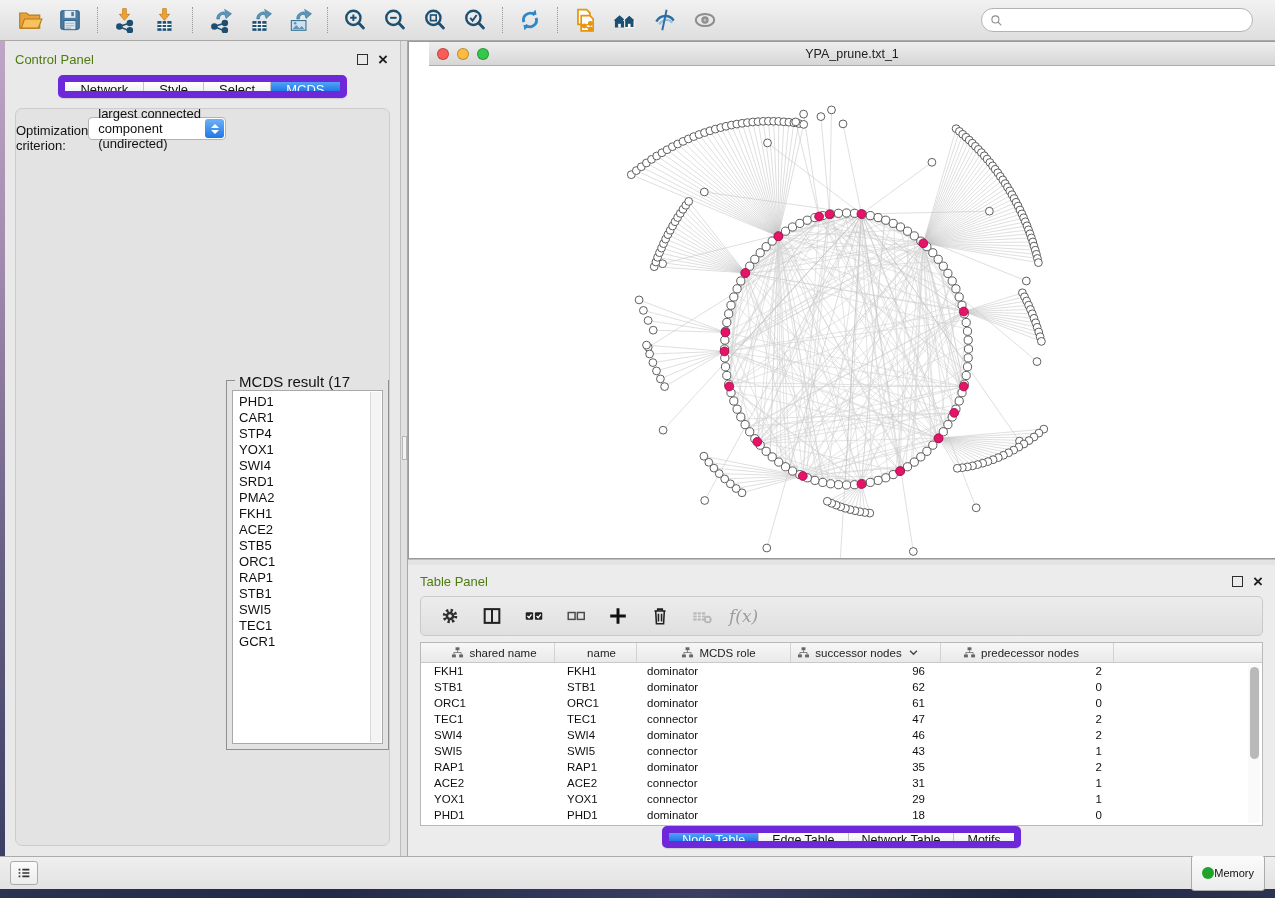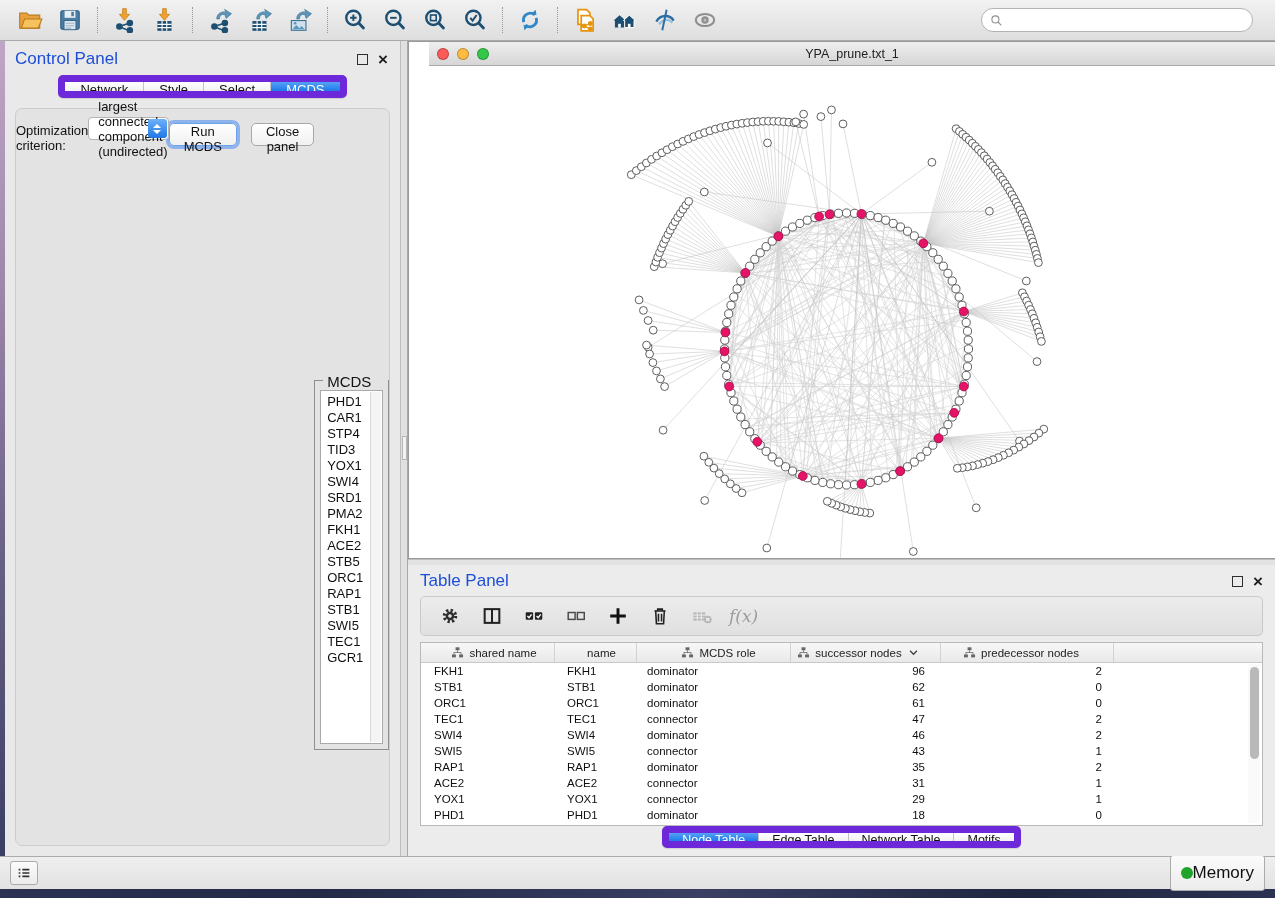--- a/index.html
+++ b/index.html
@@ -25,21 +25,21 @@
     font-size:12px; background:transparent; }
 
   
   .mid { flex:1; display:flex; min-height:0; position:relative; }
   .edge-strip { width:5px; flex:none;
     background:linear-gradient(#c0a6c6,#9d87aa 30%,#6d6488 60%,#3b3f63); }
 
   
   .control-panel { width:395px; flex:none; background:#e9e9e9; display:flex; flex-direction:column; }
   .cp-header { height:30px; flex:none; display:flex; align-items:center; padding:6px 12px 0 10px; }
-  .panel-title { font-size:17px; color:#1d4ed8; }
+  .panel-title { font-size:13px; color:#4d7c0f; }
   .panel-winbtns { margin-left:auto; display:flex; align-items:center; gap:10px; }
   .float-btn { width:11px; height:11px; border:1.5px solid #2e2e2e; display:inline-block; background:transparent; }
   .close-btn { font-size:17px; font-weight:bold; color:#1e1e1e; line-height:11px; background:none; border:none; }
 
   .cp-tabs { height:26px; flex:none; display:flex; justify-content:center; margin-top:4px; }
   .seg { display:flex; border:7px solid #6d28d9; border-radius:5px; overflow:hidden;
     background:#fff; height:23px; box-shadow:0 1px 1px rgba(0,0,0,.12); }
   .seg button { border:none; background:linear-gradient(#ffffff,#f2f2f2); padding:0 15px;
     font-size:13px; color:#111; border-left:1px solid #c4c4c4; }
   .seg button:first-child { border-left:none; }
@@ -123,21 +123,21 @@
   .tp-tabs .seg button { font-size:12.5px; padding:0 13px; }
 
   
   .status-bar { height:33px; flex:none; background:linear-gradient(#efefef,#e2e2e2);
     border-top:1px solid #ababab; display:flex; align-items:center; padding:0 10px; }
   .status-list-btn { width:28px; height:24px; background:linear-gradient(#fbfbfb,#ececec);
     border:1px solid #ababab; border-radius:3px; display:flex; align-items:center; justify-content:center; }
   .status-list-btn svg { width:18px; height:16px; }
   .memory-btn { margin-left:auto; height:24px; padding:17px 10px; display:flex; align-items:center; 
     background:linear-gradient(#fbfbfb,#ececec); border:1px solid #ababab; border-radius:3px;
-    font-size:17px; color:#111; }
+    font-size:11px; color:#111; }
   .mem-dot { width:12px; height:12px; border-radius:50%; }
 </style>
 </head>
 <body>
 
 <div class="window">
 
   <div class="toolbar">
 
     <button class="tbtn">
@@ -308,31 +308,26 @@
       </div>
       <div class="cp-box">
         <div class="opt-label">Optimization criterion:</div>
         <div class="mac-select">
           <span class="val">largest connected component (undirected)</span>
           <span class="stepper">
               <i class="up"></i>
               <i class="dn"></i>
             </span>
         </div>
-        <div class="btn-row">
-          <button class="mac-btn focus">Run MCDS</button>
-          <button class="mac-btn">Close panel</button>
-        </div>
         <div class="result-group">
           <span class="result-legend">MCDS result (17 nodes)</span>
           <div class="result-list">
             <div class="row">PHD1</div>
               <div class="row">CAR1</div>
               <div class="row">STP4</div>
-              <div class="row">TID3</div>
               <div class="row">YOX1</div>
               <div class="row">SWI4</div>
               <div class="row">SRD1</div>
               <div class="row">PMA2</div>
               <div class="row">FKH1</div>
               <div class="row">ACE2</div>
               <div class="row">STB5</div>
               <div class="row">ORC1</div>
               <div class="row">RAP1</div>
               <div class="row">STB1</div>

